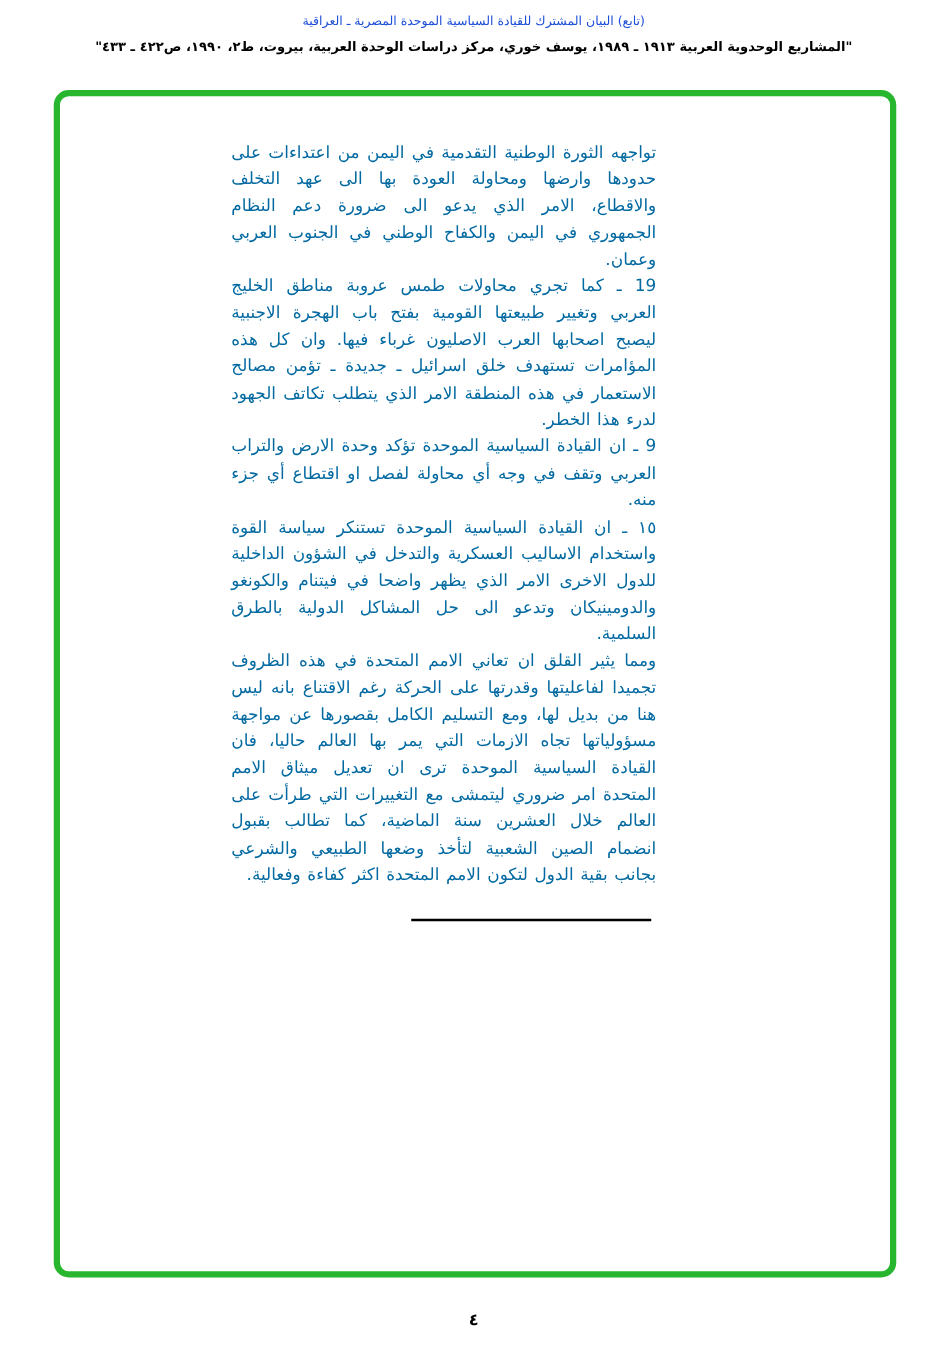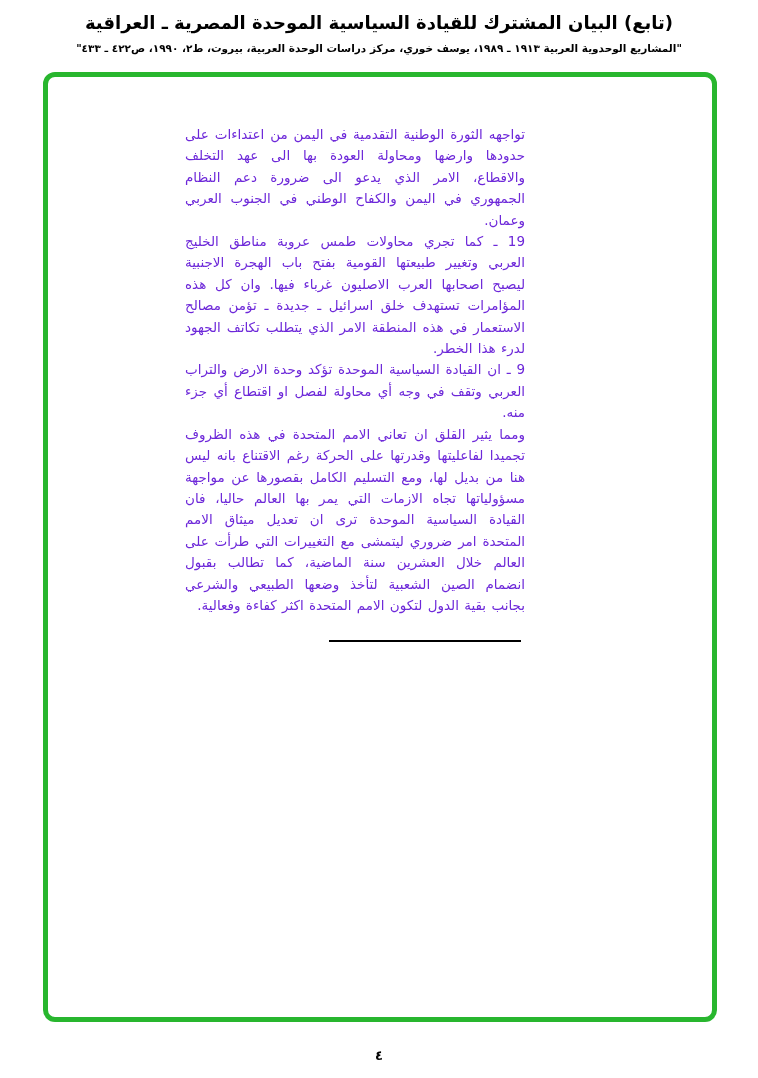--- a/index.html
+++ b/index.html
@@ -22,23 +22,23 @@
   }
   .doc-header {
     position: absolute;
     top: 12px;
     left: 0;
     width: 100%;
     text-align: center;
     direction: rtl;
   }
   .doc-title {
-    font-size: 18px;
-    font-weight: bold;
-    color: #000000;
+    font-size: 10px;
+    font-weight: normal;
+    color: #1d4ed8;
   }
   .doc-citation {
     margin-top: 9px;
     font-size: 10.5px;
     font-weight: bold;
     color: #000;
   }
   .green-frame {
     position: absolute;
     left: 43px;
@@ -46,27 +46,27 @@
     width: 664px;   
     height: 940px;
     border: 5px solid var(--border-green, #28b62e);
     border-radius: 12px;
     background: #ffffff;
     box-sizing: content-box;
   }
   .text-column {
     position: absolute;
     left: 137px;
-    top: 47px;
+    top: 35px;
     width: 340px;
     direction: rtl;
     text-align: justify;
     font-size: 13.5px;
     line-height: 21.4px;
-    color: #6d28d9;
+    color: #0369a1;
     word-spacing: 1px;
   }
   .text-column p {
     margin: 0;
     padding: 0;
   }
   .end-rule {
     width: 192px;
     height: 0;
     border-top: 2px solid #000;
@@ -94,20 +94,21 @@
   <div class="doc-header">
     <div class="doc-title">(تابع) البيان المشترك للقيادة السياسية الموحدة المصرية ـ العراقية</div>
     <div class="doc-citation">"المشاريع الوحدوية العربية ١٩١٣ ـ ١٩٨٩، يوسف خوري، مركز دراسات الوحدة العربية، بيروت، ط٢، ١٩٩٠، ص٤٢٢ ـ ٤٣٣"</div>
   </div>
 
   <div class="green-frame">
     <div class="text-column">
       <p>تواجهه الثورة الوطنية التقدمية في اليمن من اعتداءات على حدودها وارضها ومحاولة العودة بها الى عهد التخلف والاقطاع، الامر الذي يدعو الى ضرورة دعم النظام الجمهوري في اليمن والكفاح الوطني في الجنوب العربي وعمان.</p>
       <p>19 ـ كما تجري محاولات طمس عروبة مناطق الخليج العربي وتغيير طبيعتها القومية بفتح باب الهجرة الاجنبية ليصبح اصحابها العرب الاصليون غرباء فيها. وان كل هذه المؤامرات تستهدف خلق اسرائيل ـ جديدة ـ تؤمن مصالح الاستعمار في هذه المنطقة الامر الذي يتطلب تكاتف الجهود لدرء هذا الخطر.</p>
       <p>9 ـ ان القيادة السياسية الموحدة تؤكد وحدة الارض والتراب العربي وتقف في وجه أي محاولة لفصل او اقتطاع أي جزء منه.</p>
+      <p>١٥ ـ ان القيادة السياسية الموحدة تستنكر سياسة القوة واستخدام الاساليب العسكرية والتدخل في الشؤون الداخلية للدول الاخرى الامر الذي يظهر واضحا في فيتنام والكونغو والدومينيكان وتدعو الى حل المشاكل الدولية بالطرق السلمية.</p>
       <p>ومما يثير القلق ان تعاني الامم المتحدة في هذه الظروف تجميدا لفاعليتها وقدرتها على الحركة رغم الاقتناع بانه ليس هنا من بديل لها، ومع التسليم الكامل بقصورها عن مواجهة مسؤولياتها تجاه الازمات التي يمر بها العالم حاليا، فان القيادة السياسية الموحدة ترى ان تعديل ميثاق الامم المتحدة امر ضروري ليتمشى مع التغييرات التي طرأت على العالم خلال العشرين سنة الماضية، كما تطالب بقبول انضمام الصين الشعبية لتأخذ وضعها الطبيعي والشرعي بجانب بقية الدول لتكون الامم المتحدة اكثر كفاءة وفعالية.</p>
       <div class="end-rule"></div>
     </div>
   </div>
 
   <div class="page-footer">
     <span class="page-number">٤</span>
   </div>
 
 </div>

